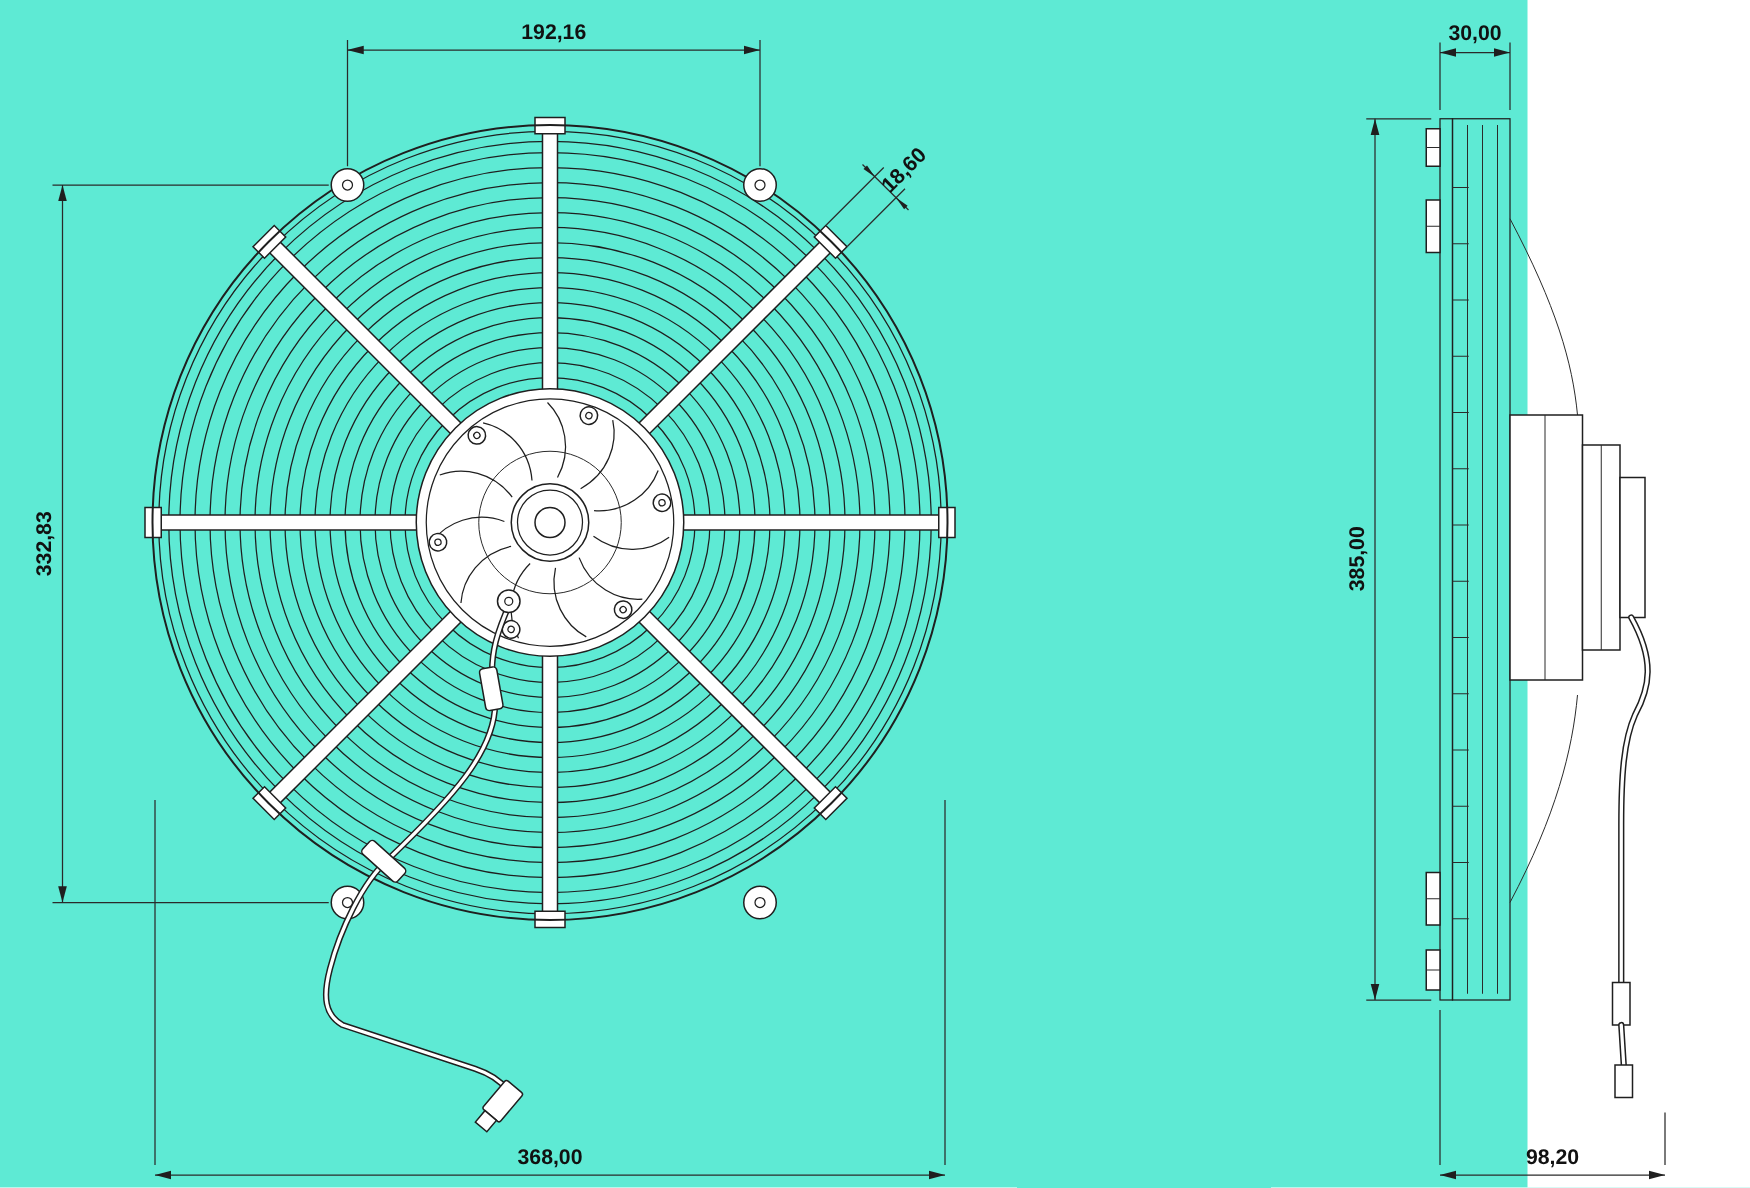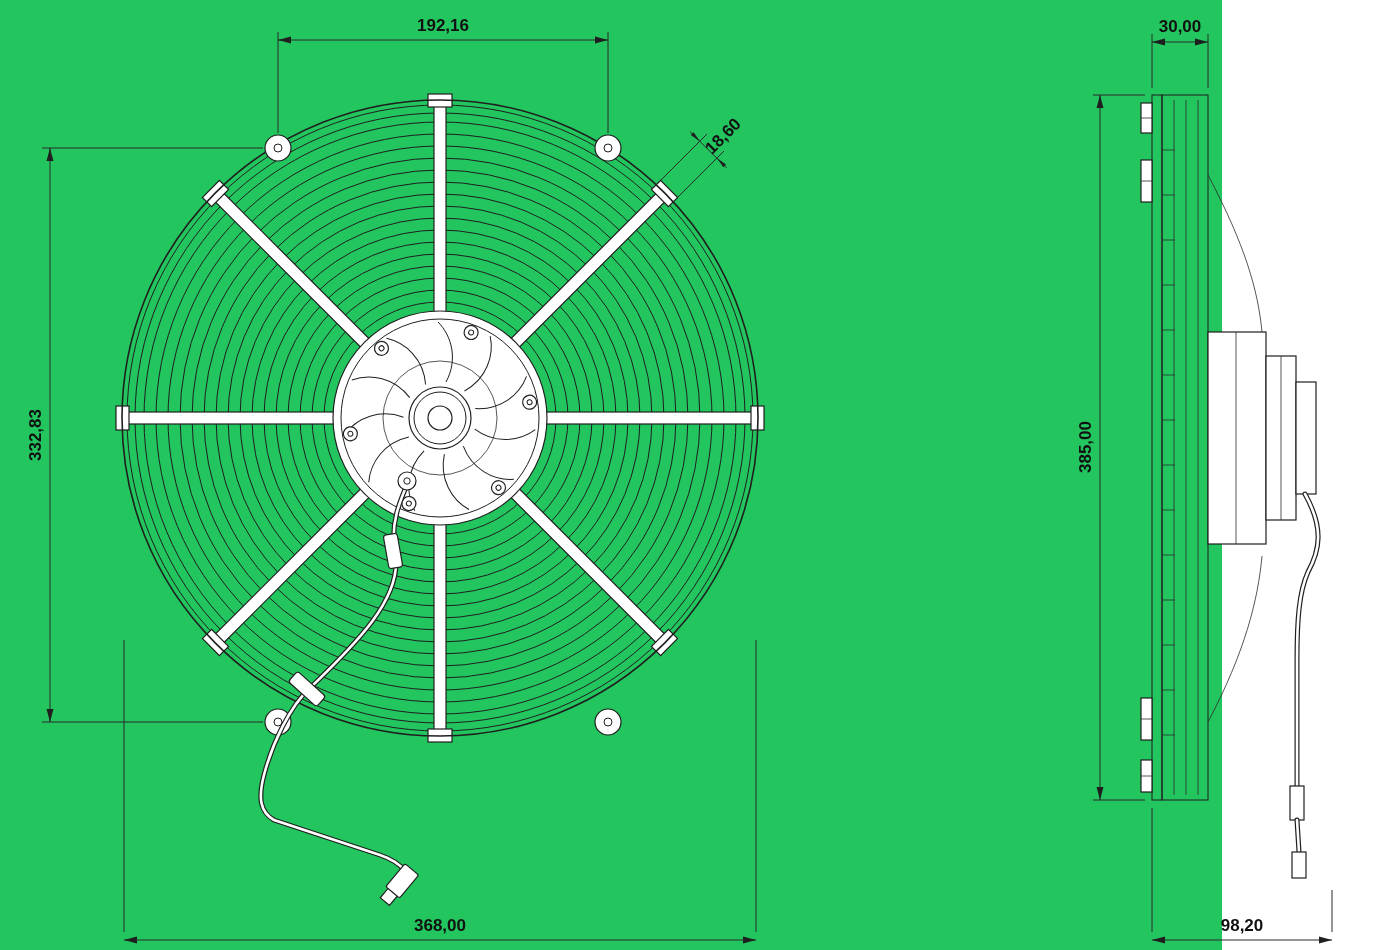--- a/index.html
+++ b/index.html
@@ -1,17 +1,17 @@
 <!DOCTYPE html>
 <html><head>
 <meta charset="utf-8">
 <style>
   html,body{margin:0;padding:0;background:#fff;}
   body{width:1400px;height:950px;overflow:hidden;font-family:"Liberation Sans",sans-serif;}
-  .canvas{width:1222px;height:950px;position:relative;background:#22c55e;}
+  .canvas{width:1222px;height:950px;position:relative;background:#5eead4;}
   svg{display:block;}
   .ln{stroke:#1f1f1f;fill:none;stroke-width:1;}
   .ln15{stroke:#1f1f1f;fill:none;stroke-width:1.6;}
   .thin{stroke:#2b2b2b;fill:none;stroke-width:.8;}
   .wfill{fill:#fff;stroke:#1f1f1f;stroke-width:1.2;}
   .dim{stroke:#2a2a2a;stroke-width:1;fill:none;}
   .dimtxt{font-family:"Liberation Sans",sans-serif;font-size:17px;font-weight:700;fill:#111;}
   .cable{stroke:#1f1f1f;stroke-width:5;fill:none;stroke-linecap:round;}
   .cablein{stroke:#fff;stroke-width:2.6;fill:none;stroke-linecap:round;}
   .arrfill{fill:#1f1f1f;}

